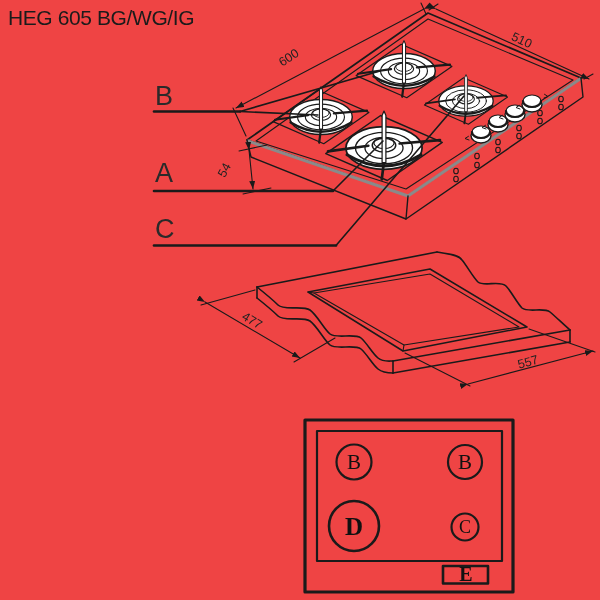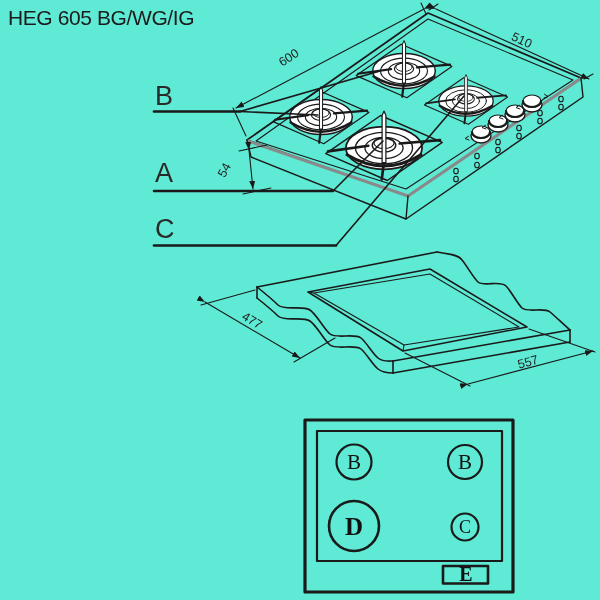--- a/index.html
+++ b/index.html
@@ -1,16 +1,16 @@
 <!DOCTYPE html>
 <html><head>
 <meta charset="utf-8">
 <style>
   html,body{margin:0;padding:0;background:#ffffff;}
-  .page{position:relative;width:600px;height:600px;background:#5eead4;overflow:hidden;
+  .page{position:relative;width:600px;height:600px;background:#ef4444;overflow:hidden;
         font-family:"Liberation Sans","DejaVu Sans",sans-serif;}
   .title{position:absolute;left:8px;top:6px;font-size:21px;letter-spacing:-0.4px;
          color:#1b1b1b;white-space:nowrap;}
   svg{position:absolute;left:0;top:0;}
   svg *{vector-effect:none;}
   .ln  {stroke:#1a1a1a;fill:none;stroke-linecap:round;stroke-linejoin:round;}
   .thin{stroke-width:1.1;}
   .med {stroke-width:1.6;}
   .bold{stroke-width:2.6;}
   .shade{stroke:#8a8a8a;}

